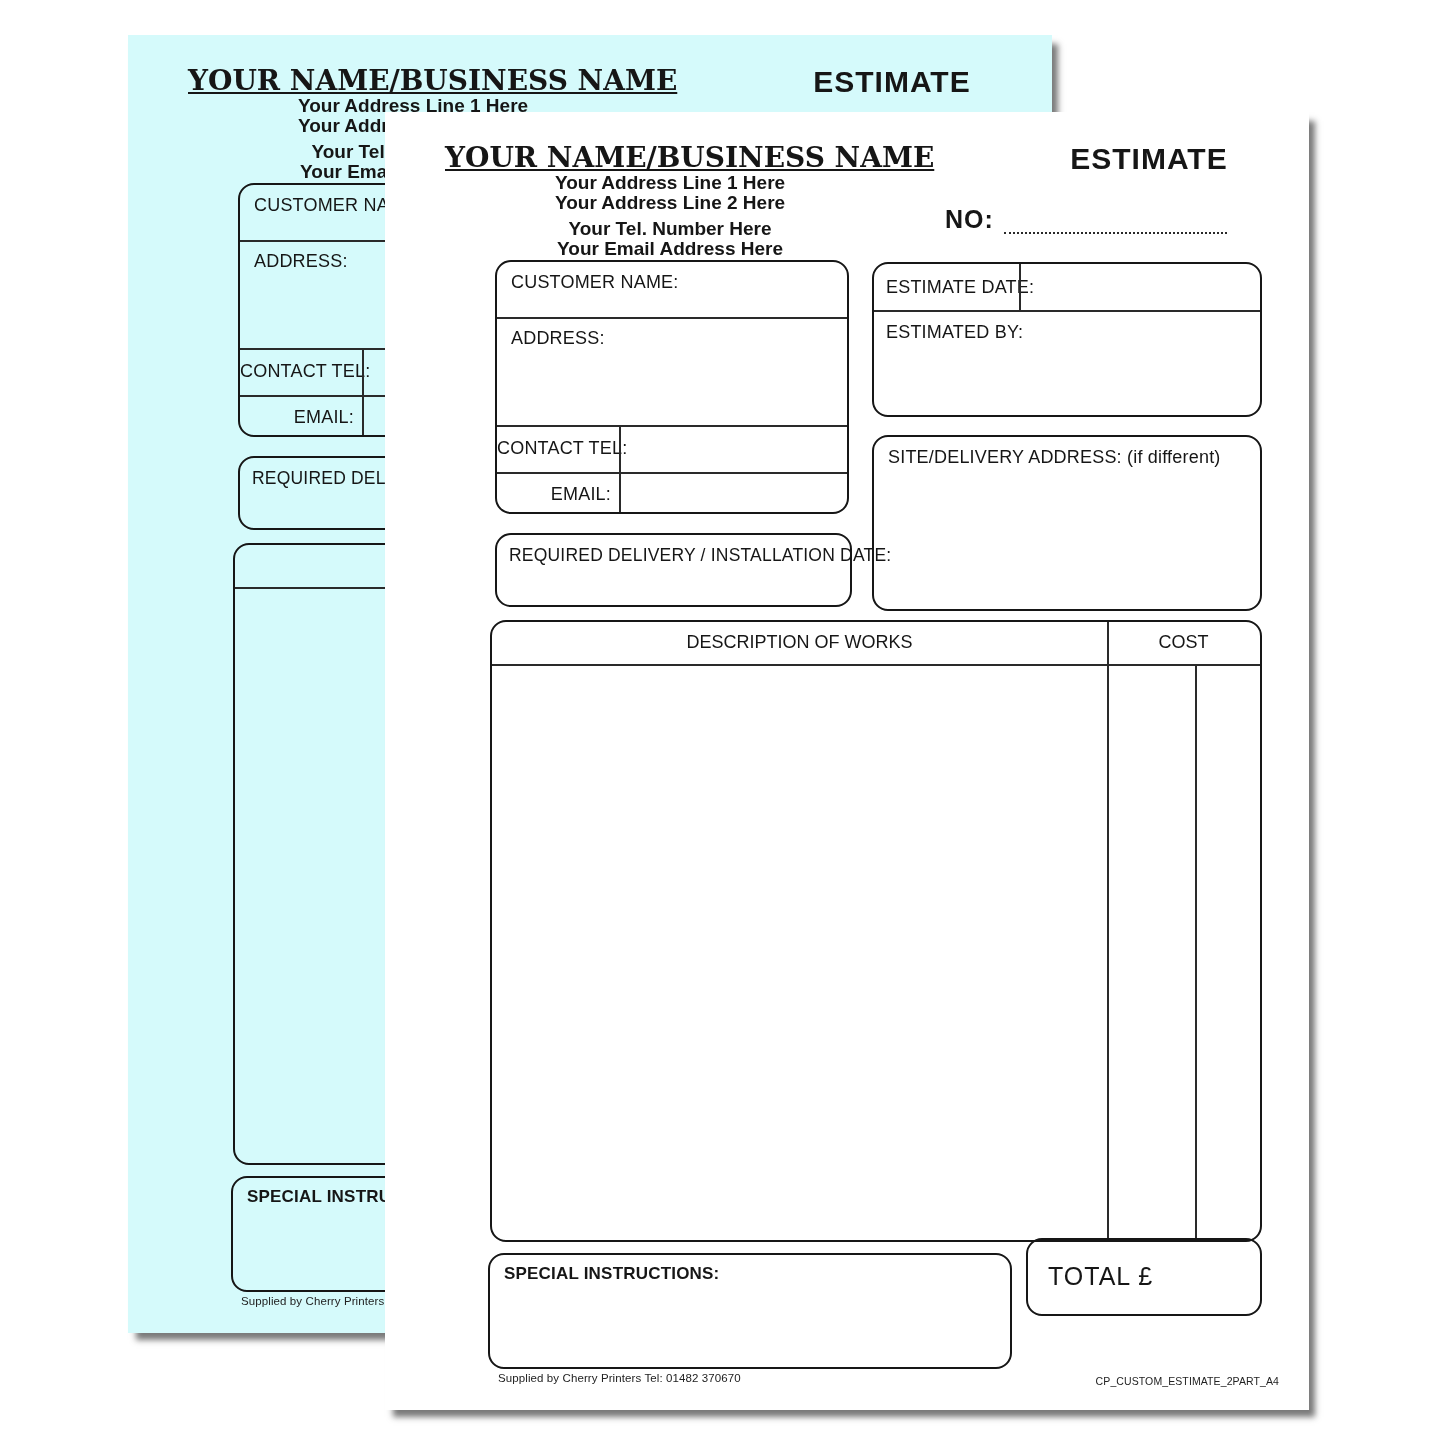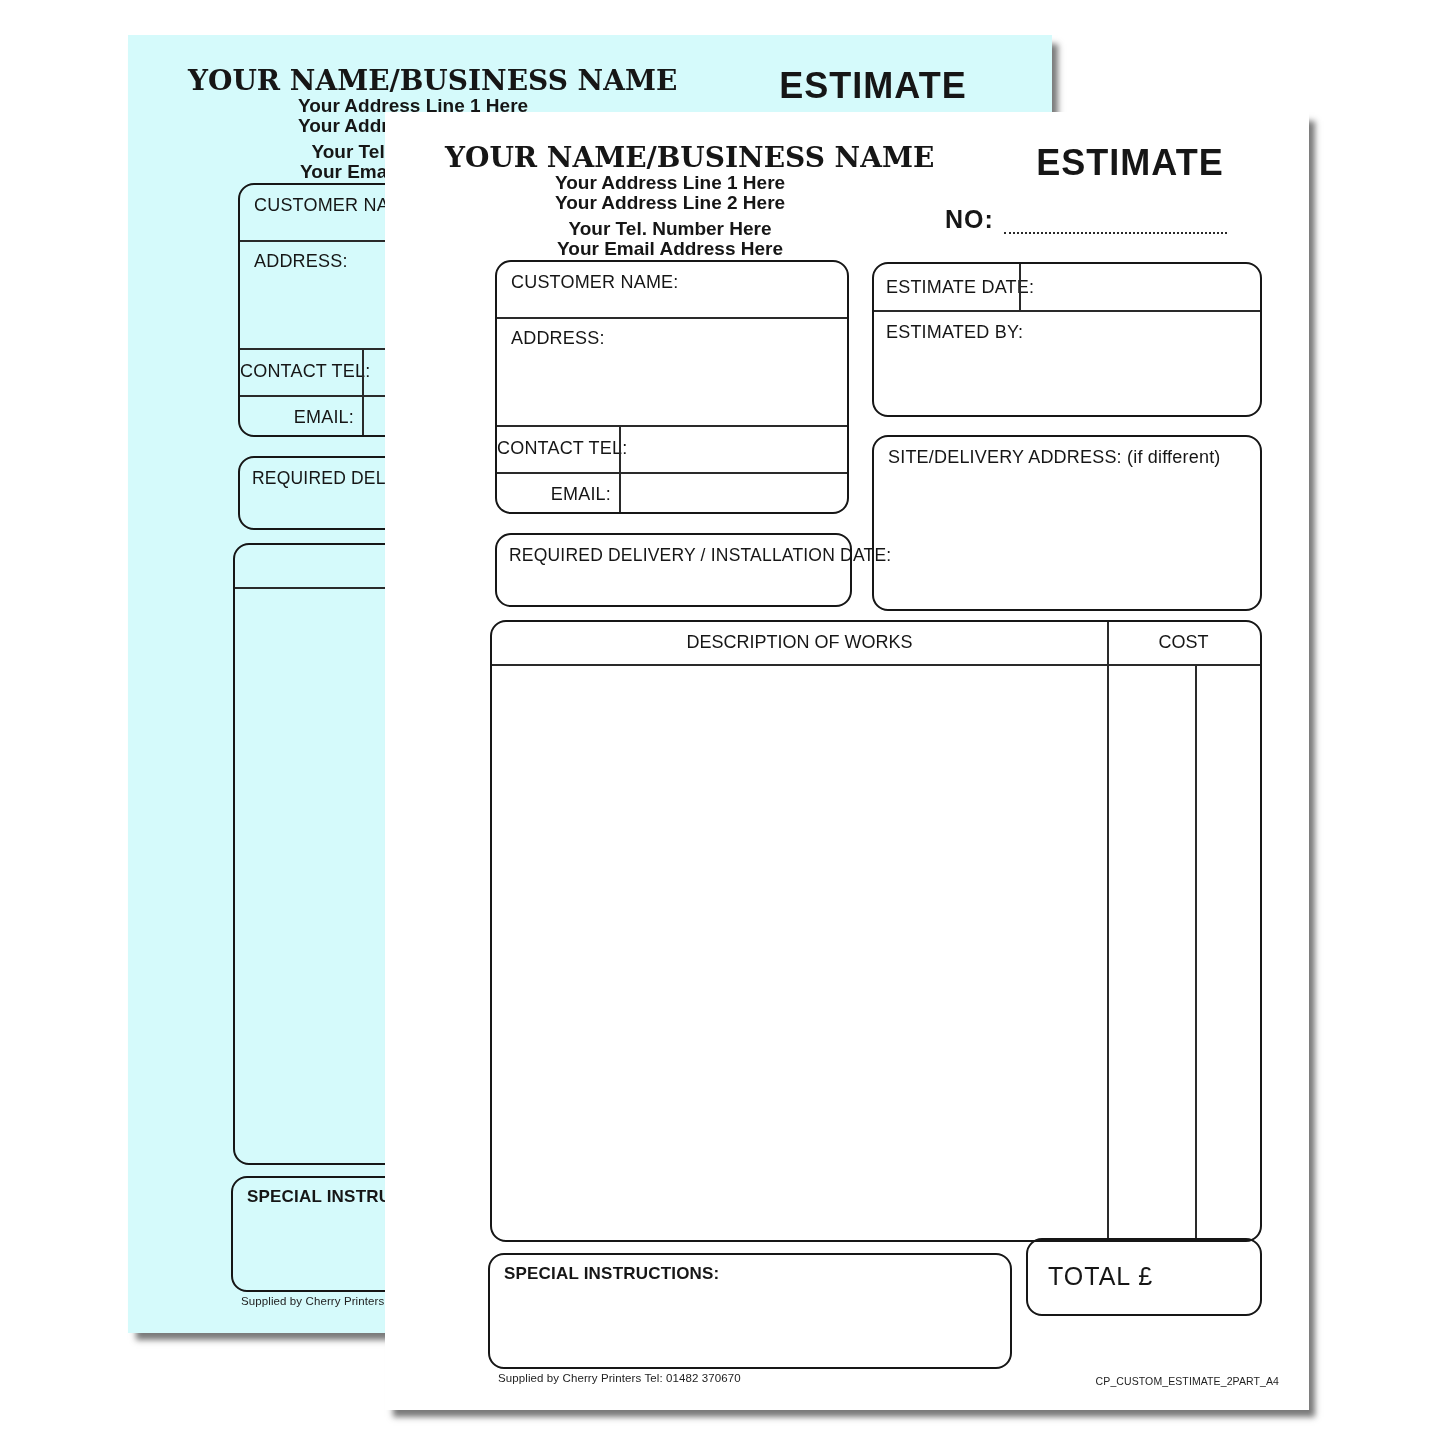--- a/index.html
+++ b/index.html
@@ -10,24 +10,24 @@
   .page{
     position:absolute;width:924px;height:1298px;
     box-shadow:7px 8px 6px -1px rgba(40,40,40,0.62);
   }
   .page-blue{left:128px;top:35px;background:#d5fafb;z-index:1;}
   .page-white{left:385px;top:112px;background:#ffffff;z-index:2;}
   .form{position:absolute;inset:0;}
   .abs{position:absolute;}
   
   .biz-block{left:60px;top:32px;width:450px;text-align:center;line-height:1;}
-  .biz-name{font-family:"DejaVu Serif", serif;font-weight:bold;font-size:28px;letter-spacing:0px;white-space:nowrap;}
+  .biz-name{font-family:"DejaVu Serif", serif;font-weight:bold;font-size:28px;letter-spacing:0px;white-space:nowrap;text-decoration:underline;}
   .addr{font-weight:bold;font-size:19px;line-height:19px;margin-top:1px;}
   .gap-top{margin-top:7px;}
-  .doc-title{left:600px;top:30px;width:290px;text-align:center;font-size:36px;font-weight:bold;letter-spacing:1px;}
+  .doc-title{left:619px;top:30px;width:290px;text-align:center;font-size:30px;font-weight:bold;letter-spacing:1px;}
   .no-row{left:560px;top:93px;width:300px;display:flex;align-items:flex-end;}
   .no-label{font-size:25px;font-weight:bold;letter-spacing:1px;}
   .no-dots{border-bottom:2.5px dotted #2a2a2a;width:223px;height:24px;margin-left:10px;}
   
   .bx{position:absolute;border:2.5px solid #161616;border-radius:16px;background:transparent;}
   .lbl{position:absolute;font-size:18px;letter-spacing:0.2px;white-space:nowrap;}
   .hdiv{position:absolute;left:0;right:0;height:0;border-top:2px solid #2a2a2a;}
   .vdiv{position:absolute;width:0;border-left:2px solid #2a2a2a;}
   
   .foot{font-size:11.5px;color:#222;letter-spacing:0.1px;}

